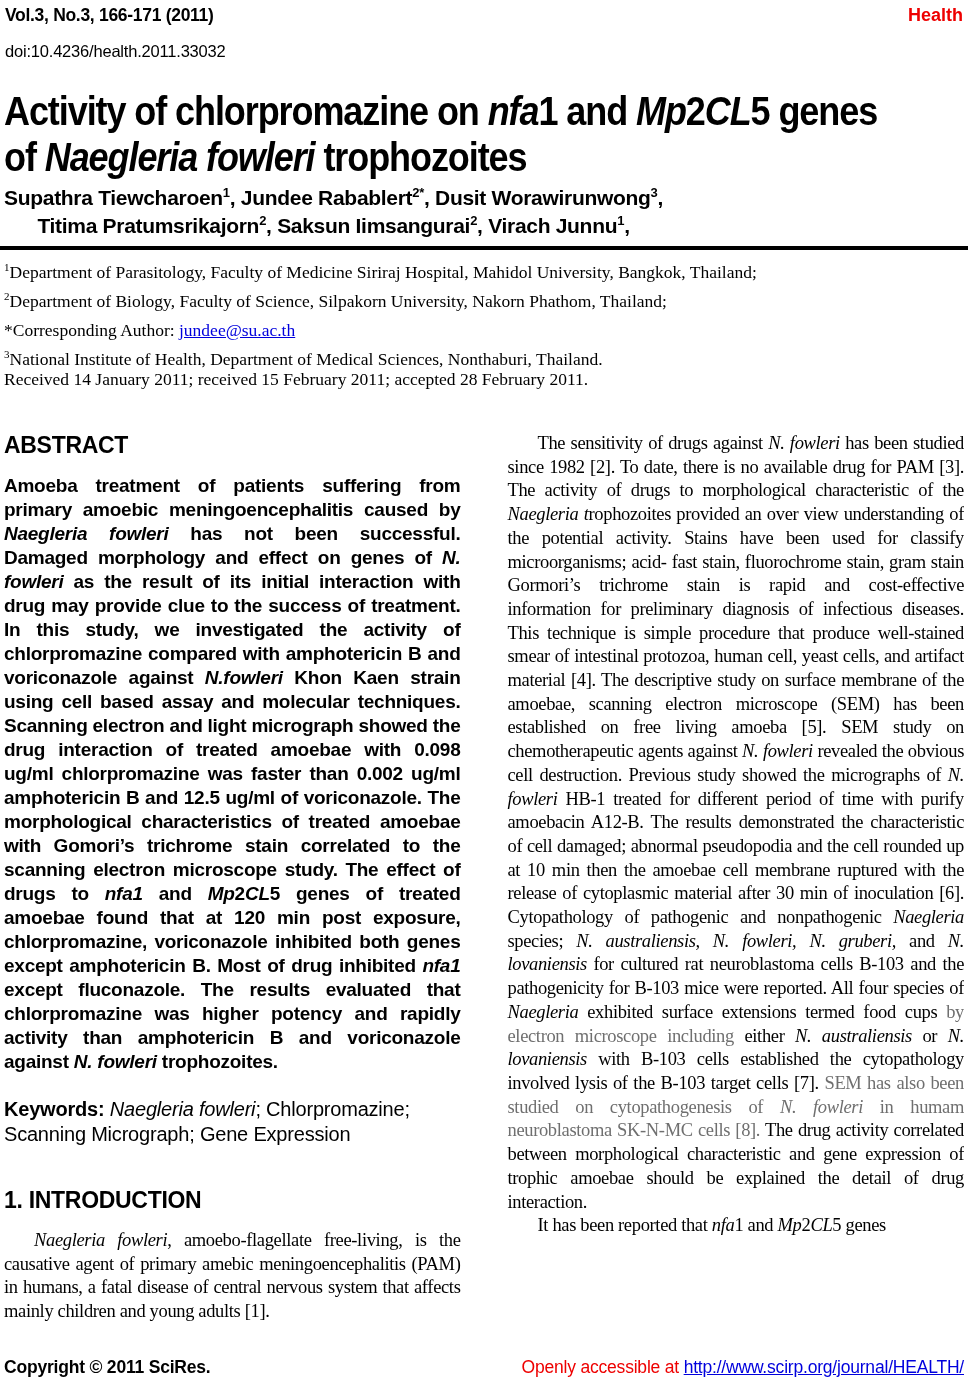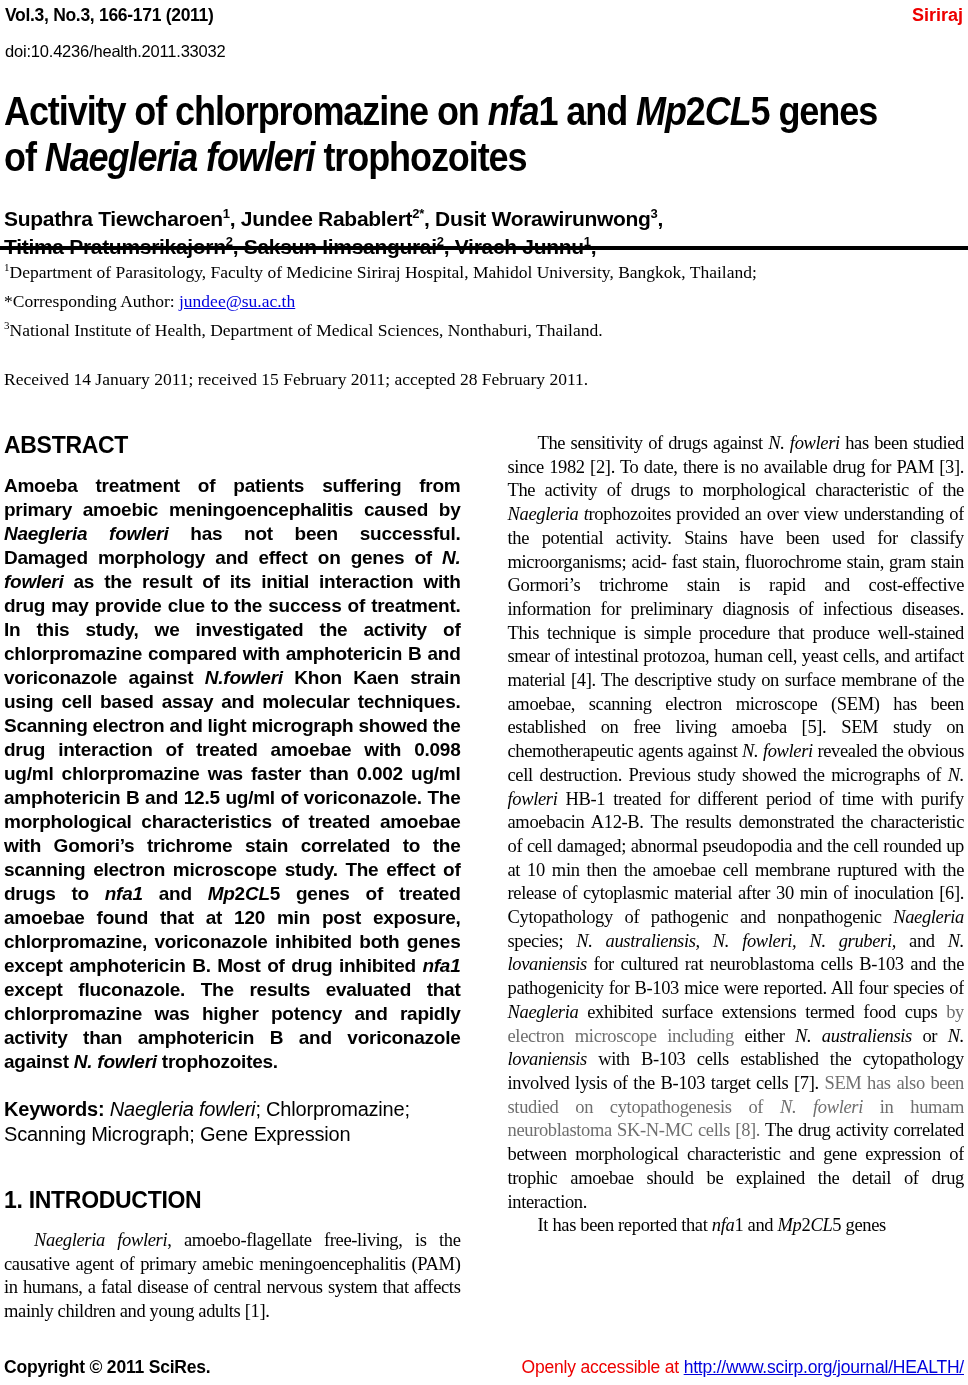--- a/index.html
+++ b/index.html
@@ -39,23 +39,24 @@
     font-size: 40px;
     line-height: 46px;
     letter-spacing: -1.2px;
     white-space: nowrap;
     transform: scaleX(0.90);
     transform-origin: left top;
   }
 
   
   .authors {
-    position: absolute; left: 4px; top: 205px;
+    position: absolute; left: 4px; top: 184px;
     font-weight: bold; font-size: 21px; line-height: 28px;
     letter-spacing: -0.3px;
+    text-align: center;
   }
   .authors sup { font-size: 13px; line-height: 0; }
 
   .rule {
     position: absolute; left: 0; top: 246px;
     width: 968px; height: 4px; background: #000;
   }
 
   
   .affils {
@@ -118,36 +119,37 @@
 </style>
 </head>
 <body>
 
 <div class="page">
 
   <div class="hdr-left">
     <div class="vol sans">Vol.3, No.3, 166-171 (2011)</div>
     <div class="doi sans">doi:10.4236/health.2011.33032</div>
   </div>
-  <div class="journal sans red">Siriraj</div>
+  <div class="journal sans red">Health</div>
 
   <h1 class="title sans">
     <div class="tline"><span>Activity of chlorpromazine on </span><span class="i">nfa</span><span>1 and </span><span class="i">Mp</span><span>2</span><span class="i">CL</span><span>5 genes</span></div>
     <div class="tline"><span>of </span><span class="i">Naegleria fowleri</span><span> trophozoites</span></div>
   </h1>
 
   <div class="authors sans">
     <div><span>Supathra Tiewcharoen</span><sup>1</sup><span>, Jundee Rabablert</span><sup>2*</sup><span>, Dusit Worawirunwong</span><sup>3</sup><span>,</span></div>
     <div><span>Titima Pratumsrikajorn</span><sup>2</sup><span>, Saksun Iimsangurai</span><sup>2</sup><span>, Virach Junnu</span><sup>1</sup><span>,</span></div>
   </div>
 
   <div class="rule"></div>
 
   <div class="affils serif">
     <div><sup>1</sup><span>Department of Parasitology, Faculty of Medicine Siriraj Hospital, Mahidol University, Bangkok, Thailand;</span></div>
+    <div><sup>2</sup><span>Department of Biology, Faculty of Science, Silpakorn University, Nakorn Phathom, Thailand;</span></div>
     <div>
       <span>*Corresponding Author: </span><a class="link" href="#">jundee@su.ac.th</a>
     </div>
     <div><sup>3</sup><span>National Institute of Health, Department of Medical Sciences, Nonthaburi, Thailand.</span></div>
   </div>
 
   <div class="received serif">Received 14 January 2011; received 15 February 2011; accepted 28 February 2011.</div>
 
   <div class="cols">
 

